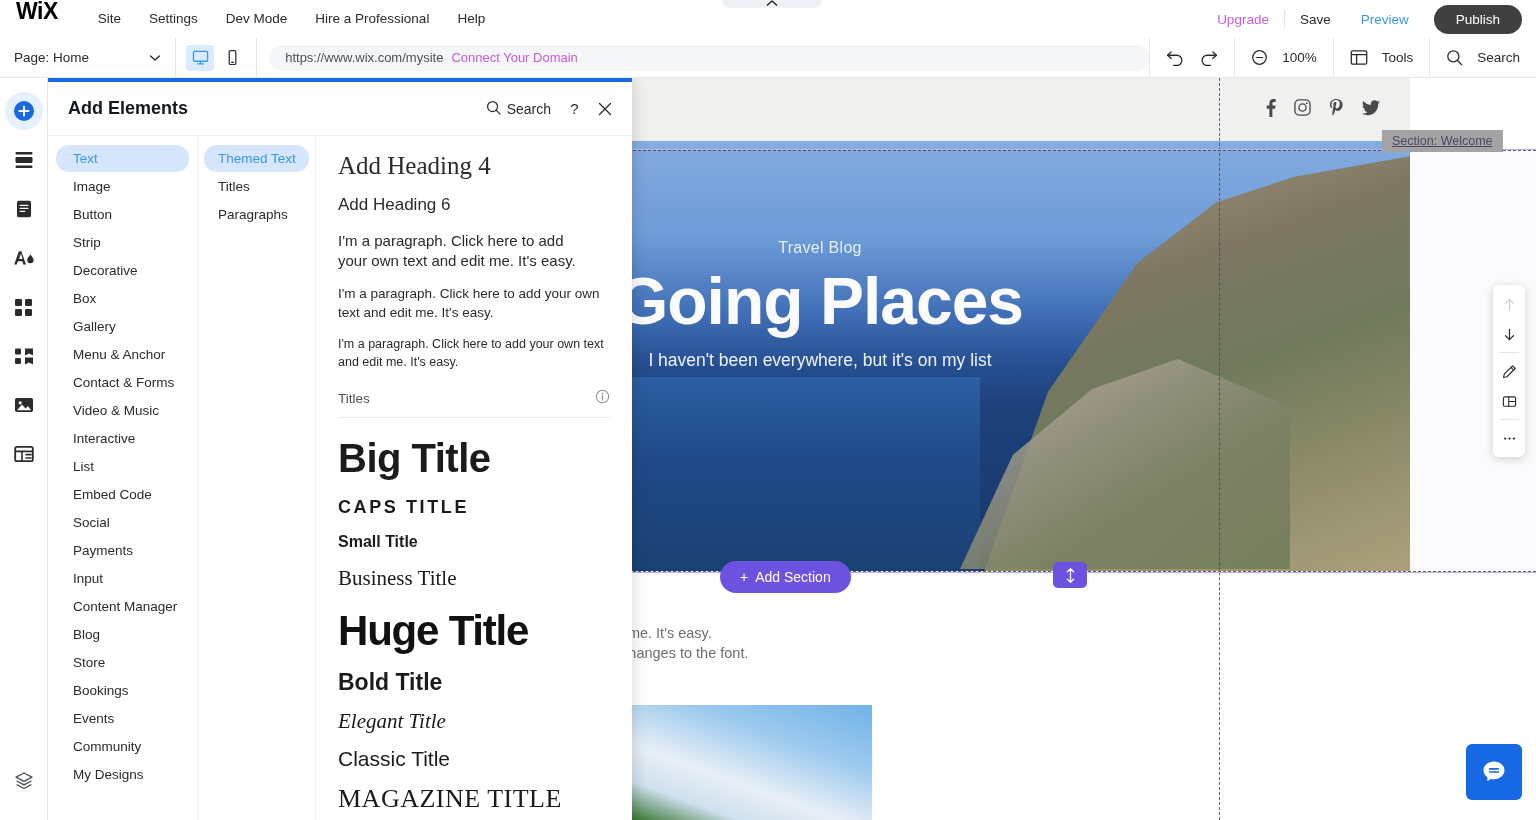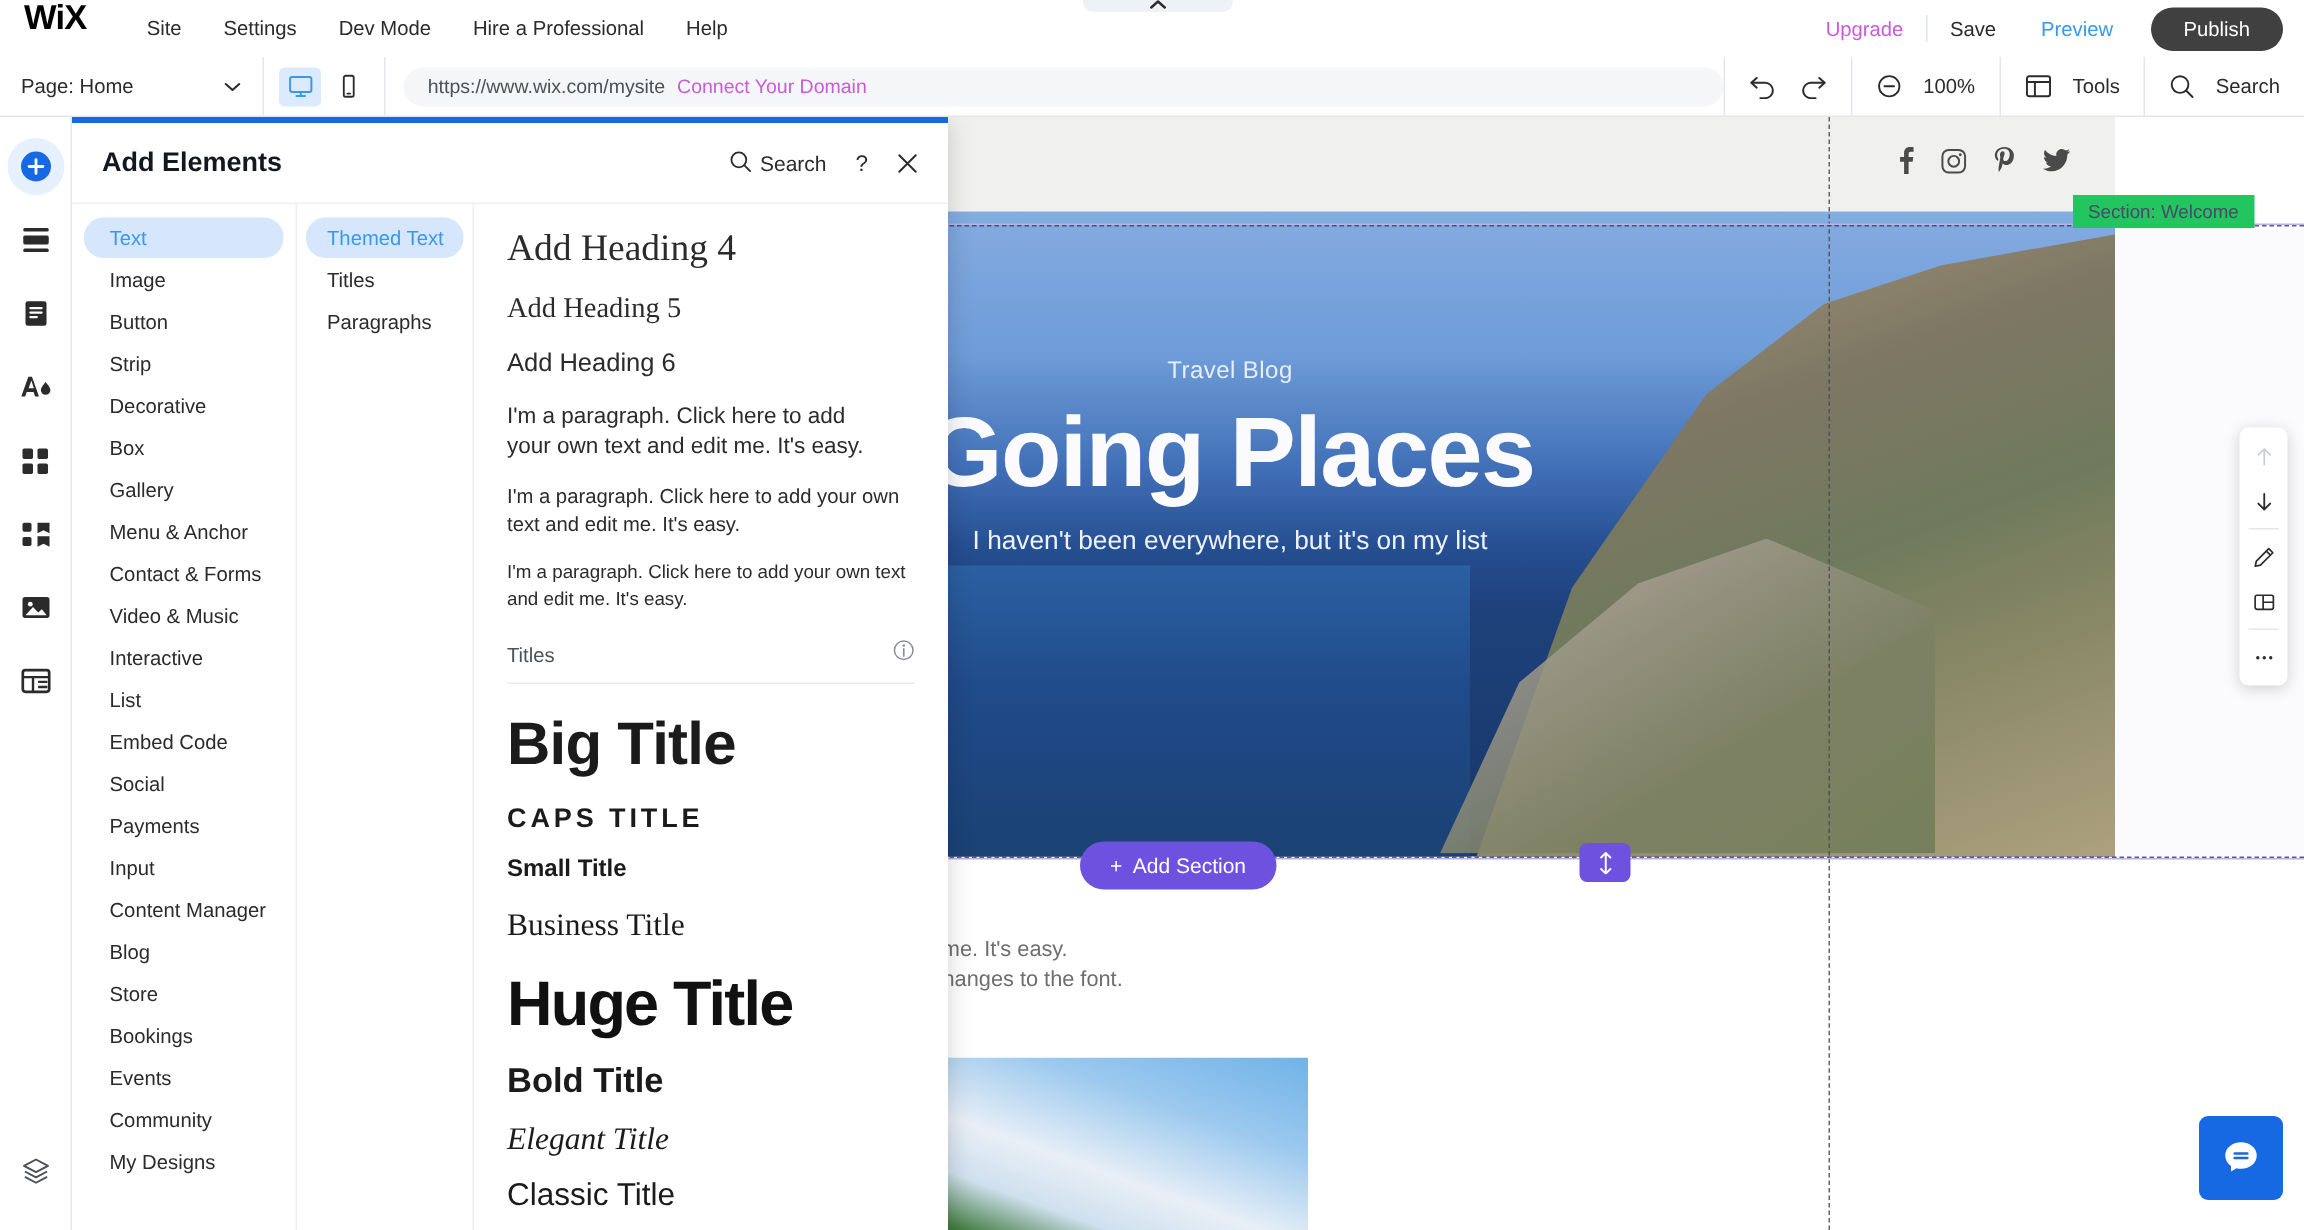--- a/index.html
+++ b/index.html
@@ -154,22 +154,22 @@
   }
 
   
   .guide-v { position: absolute; top: 0; width: 0; border-left: 1px dashed #4a4a4a; opacity: .85; }
   .guide-h { position: absolute; left: 0; height: 0; border-top: 1px dashed #3b3b3b; opacity: .8; }
   .sec-hl {
     position: absolute; border: 1px solid #b9b0f0;
     background: rgba(140,120,230,0.03); pointer-events: none;
   }
   .sec-badge {
-    position: absolute; background: #22c55e; color: #4a4a6a; font-size: 12.5px;
-    padding: 4px 10px; border-radius: 0; white-space: nowrap;
+    position: absolute; background: #a3a3a3; color: #4a4a6a; font-size: 12.5px;
+    padding: 4px 10px; border-radius: 0; white-space: nowrap; text-decoration: underline;
   }
   .add-section {
     position: absolute; background: #6d52e0; color: #fff; font-size: 14px;
     border: 0; border-radius: 16px; padding: 8px 20px; cursor: pointer;
     display: flex; align-items: center; gap: 7px;
   }
   .resize-handle {
     position: absolute; width: 34px; height: 26px; background: #6d52e0;
     border-radius: 5px; display: flex; align-items: center; justify-content: center;
     cursor: ns-resize;
@@ -490,21 +490,20 @@
       </div>
 
       <div class="sub-col">
         <div class="sub active">Themed Text</div>
         <div class="sub">Titles</div>
         <div class="sub">Paragraphs</div>
       </div>
 
       <div class="items-col">
         <div class="themed-item ti-h4">Add Heading 4</div>
-        <div class="themed-item ti-h5">Add Heading 5</div>
         <div class="themed-item ti-h6">Add Heading 6</div>
         <div class="themed-item ti-p1">I'm a paragraph. Click here to add your own text and edit me. It's easy.</div>
         <div class="themed-item ti-p2">I'm a paragraph. Click here to add your own text and edit me. It's easy.</div>
         <div class="themed-item ti-p3">I'm a paragraph. Click here to add your own text and edit me. It's easy.</div>
 
         <div class="sec-hd">
           <span class="sec-hd-label">Titles</span>
           <span class="info">
             <svg width="15" height="15" viewBox="0 0 16 16">
                 <circle cx="8" cy="8" r="6.6" stroke="#8c9099" stroke-width="1.1" fill="none"></circle>

